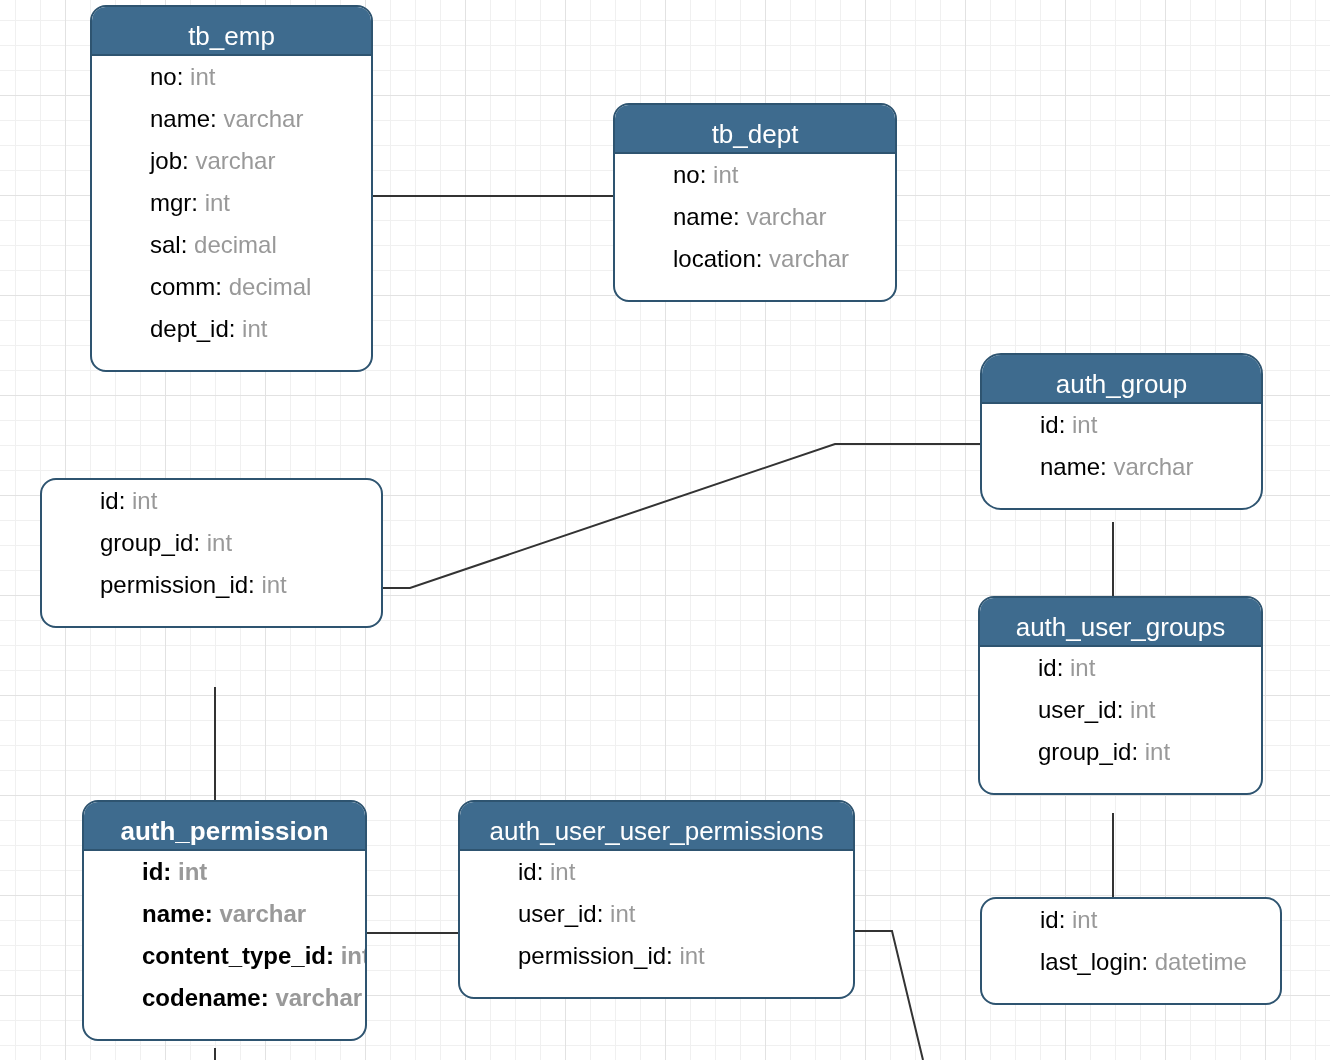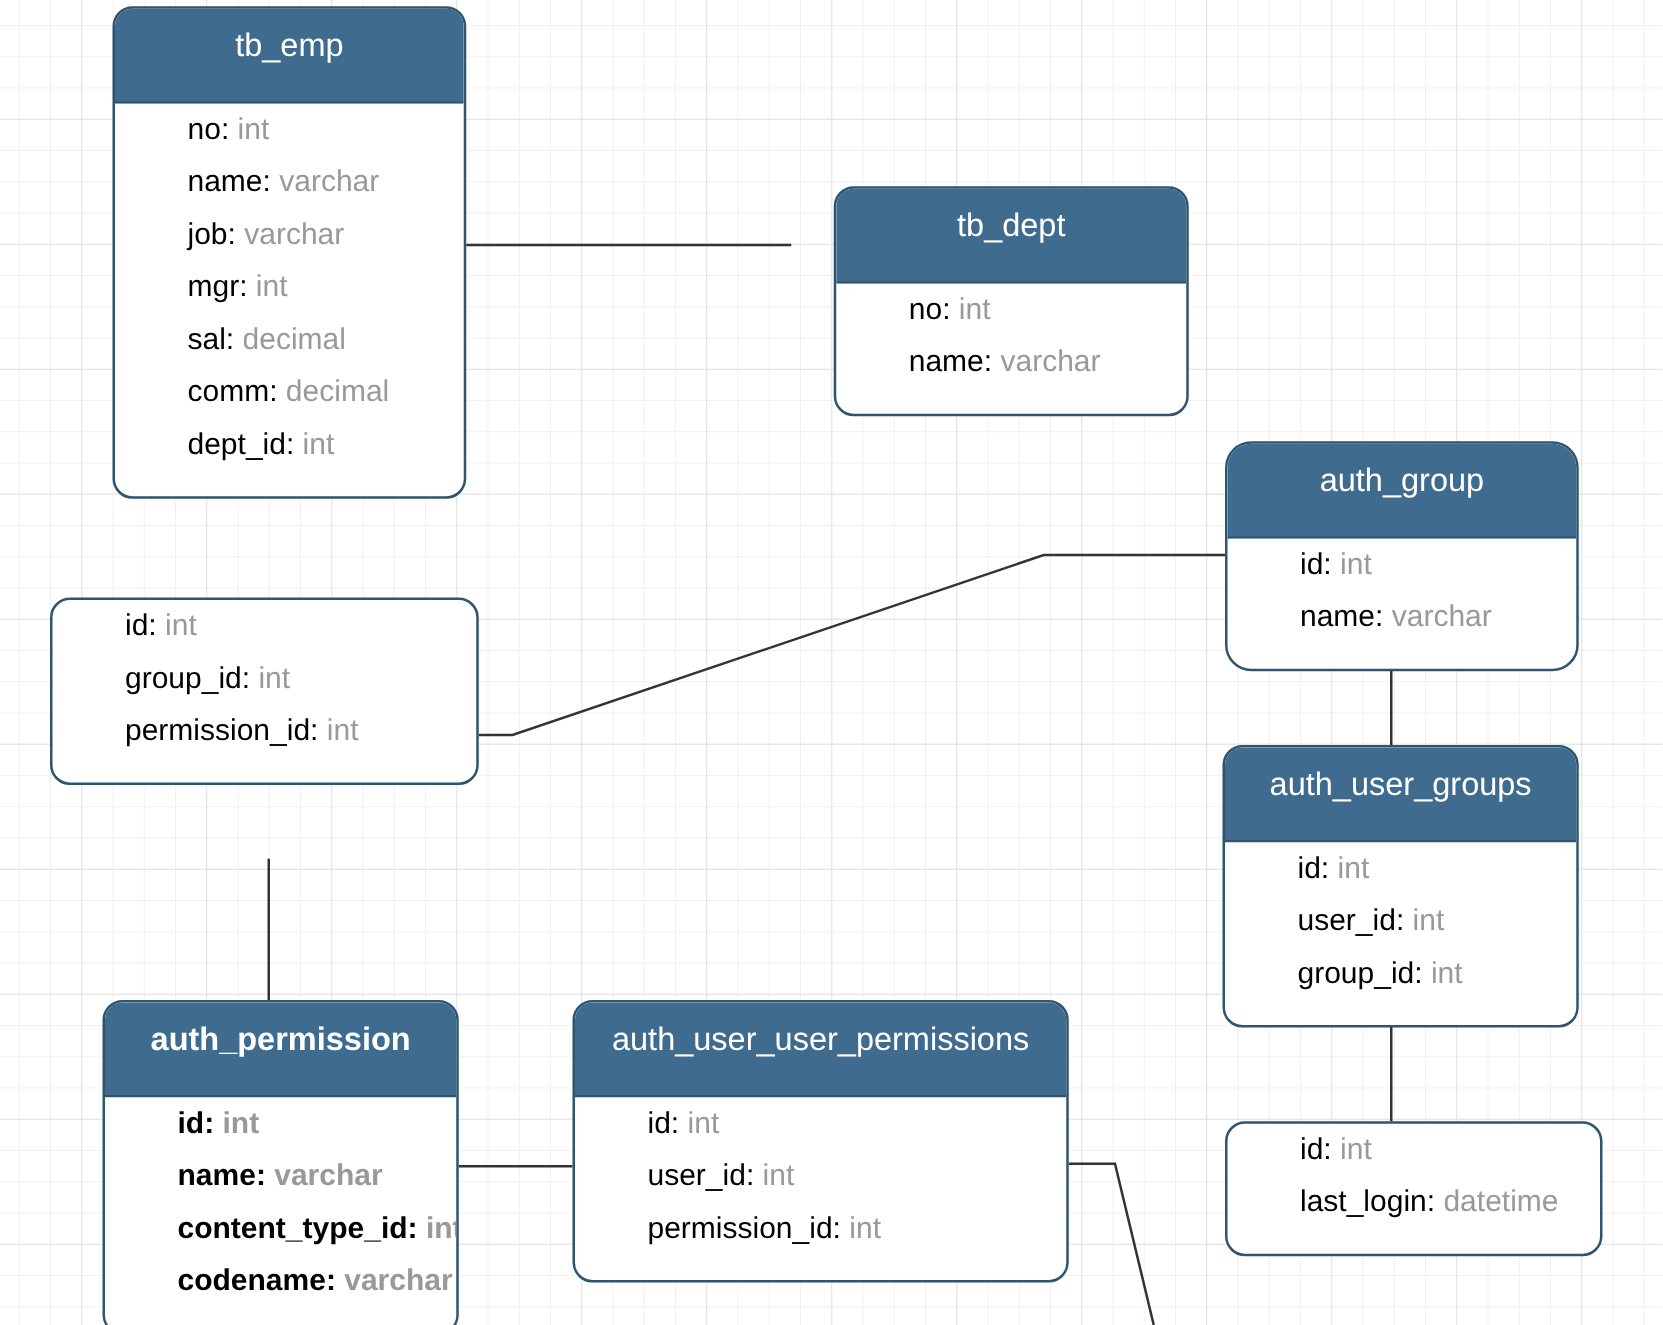--- a/index.html
+++ b/index.html
@@ -45,21 +45,21 @@
   .table-card{
     position:absolute;
     box-sizing:border-box;
     background:var(--body-fill);
     border:2px solid var(--border);
     border-radius:16px;
     overflow:hidden;
   }
   .table-header{
     box-sizing:border-box;
-    height:76px;
+    height:49px;
     line-height:58px;
     background:var(--header-fill);
     border-bottom:2px solid var(--border);
     color:#fff;
     font-size:26px;
     text-align:center;
     white-space:nowrap;
     border-radius:13px 13px 0 0;
   }
   .table-body{
@@ -92,25 +92,26 @@
       <div class="table-body">
         <div class="field-row"><span class="field-name">no</span><span class="field-sep">: </span><span class="field-type">int</span></div>
         <div class="field-row"><span class="field-name">name</span><span class="field-sep">: </span><span class="field-type">varchar</span></div>
         <div class="field-row"><span class="field-name">job</span><span class="field-sep">: </span><span class="field-type">varchar</span></div>
         <div class="field-row"><span class="field-name">mgr</span><span class="field-sep">: </span><span class="field-type">int</span></div>
         <div class="field-row"><span class="field-name">sal</span><span class="field-sep">: </span><span class="field-type">decimal</span></div>
         <div class="field-row"><span class="field-name">comm</span><span class="field-sep">: </span><span class="field-type">decimal</span></div>
         <div class="field-row"><span class="field-name">dept_id</span><span class="field-sep">: </span><span class="field-type">int</span></div>
       </div>
     </div>
-    <div class="table-card" style="left: 667px; top: 103px; width: 284px; margin-top: 46px;">
+    <div class="table-card" style="left: 613px; top: 103px; width: 284px;">
       <div class="table-header">tb_dept</div>
       <div class="table-body">
         <div class="field-row"><span class="field-name">no</span><span class="field-sep">: </span><span class="field-type">int</span></div>
         <div class="field-row"><span class="field-name">name</span><span class="field-sep">: </span><span class="field-type">varchar</span></div>
+        <div class="field-row"><span class="field-name">location</span><span class="field-sep">: </span><span class="field-type">varchar</span></div>
       </div>
     </div>
     <div class="table-card" style="left: 980px; top: 353px; width: 283px; border-radius: 21px;">
       <div class="table-header">auth_group</div>
       <div class="table-body">
         <div class="field-row"><span class="field-name">id</span><span class="field-sep">: </span><span class="field-type">int</span></div>
         <div class="field-row"><span class="field-name">name</span><span class="field-sep">: </span><span class="field-type">varchar</span></div>
       </div>
     </div>
     <div class="table-card" style="left: 40px; top: 478px; width: 343px;">

